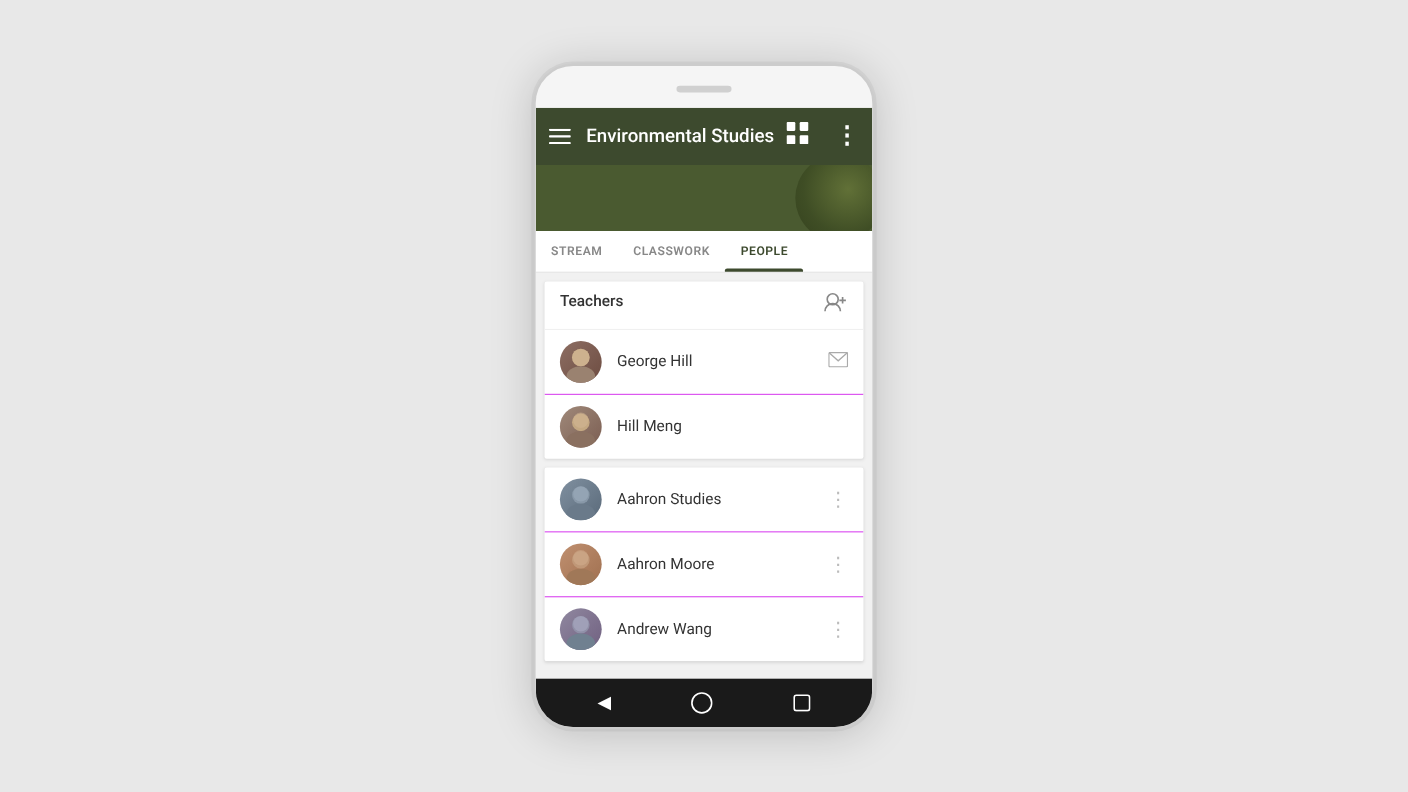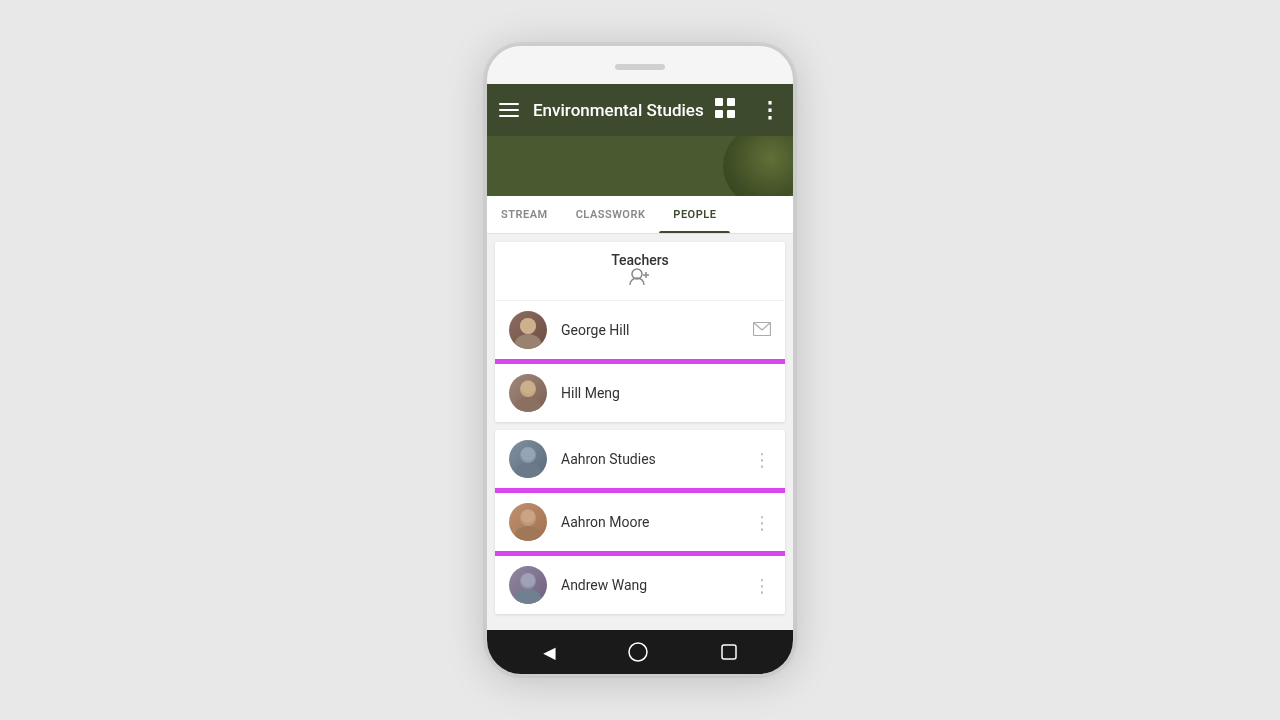--- a/index.html
+++ b/index.html
@@ -137,45 +137,44 @@
     .section-card {
       background: #fff;
       border-radius: 2px;
       margin-bottom: 8px;
       box-shadow: 0 1px 3px rgba(0,0,0,0.1);
       overflow: hidden;
     }
 
     .section-header {
       display: flex;
-      align-items: center;
+      align-items: flex-start;
       justify-content: space-between;
       padding: 10px 14px;
       border-bottom: 1px solid #f0f0f0;
-      flex-direction: column;
     }
 
     .section-title {
       font-size: 14px;
       font-weight: 500;
       color: #333;
     }
 
     .add-person-icon {
       color: #888;
       font-size: 18px;
       cursor: pointer;
     }
 
     
     .person-row {
       display: flex;
       align-items: center;
       padding: 10px 14px;
-      border-bottom: 5px solid #d946ef;
+      border-bottom: 1px solid #d946ef;
     }
 
     .person-row:last-child {
       border-bottom: none;
     }
 
     .avatar {
       width: 38px;
       height: 38px;
       border-radius: 50%;

